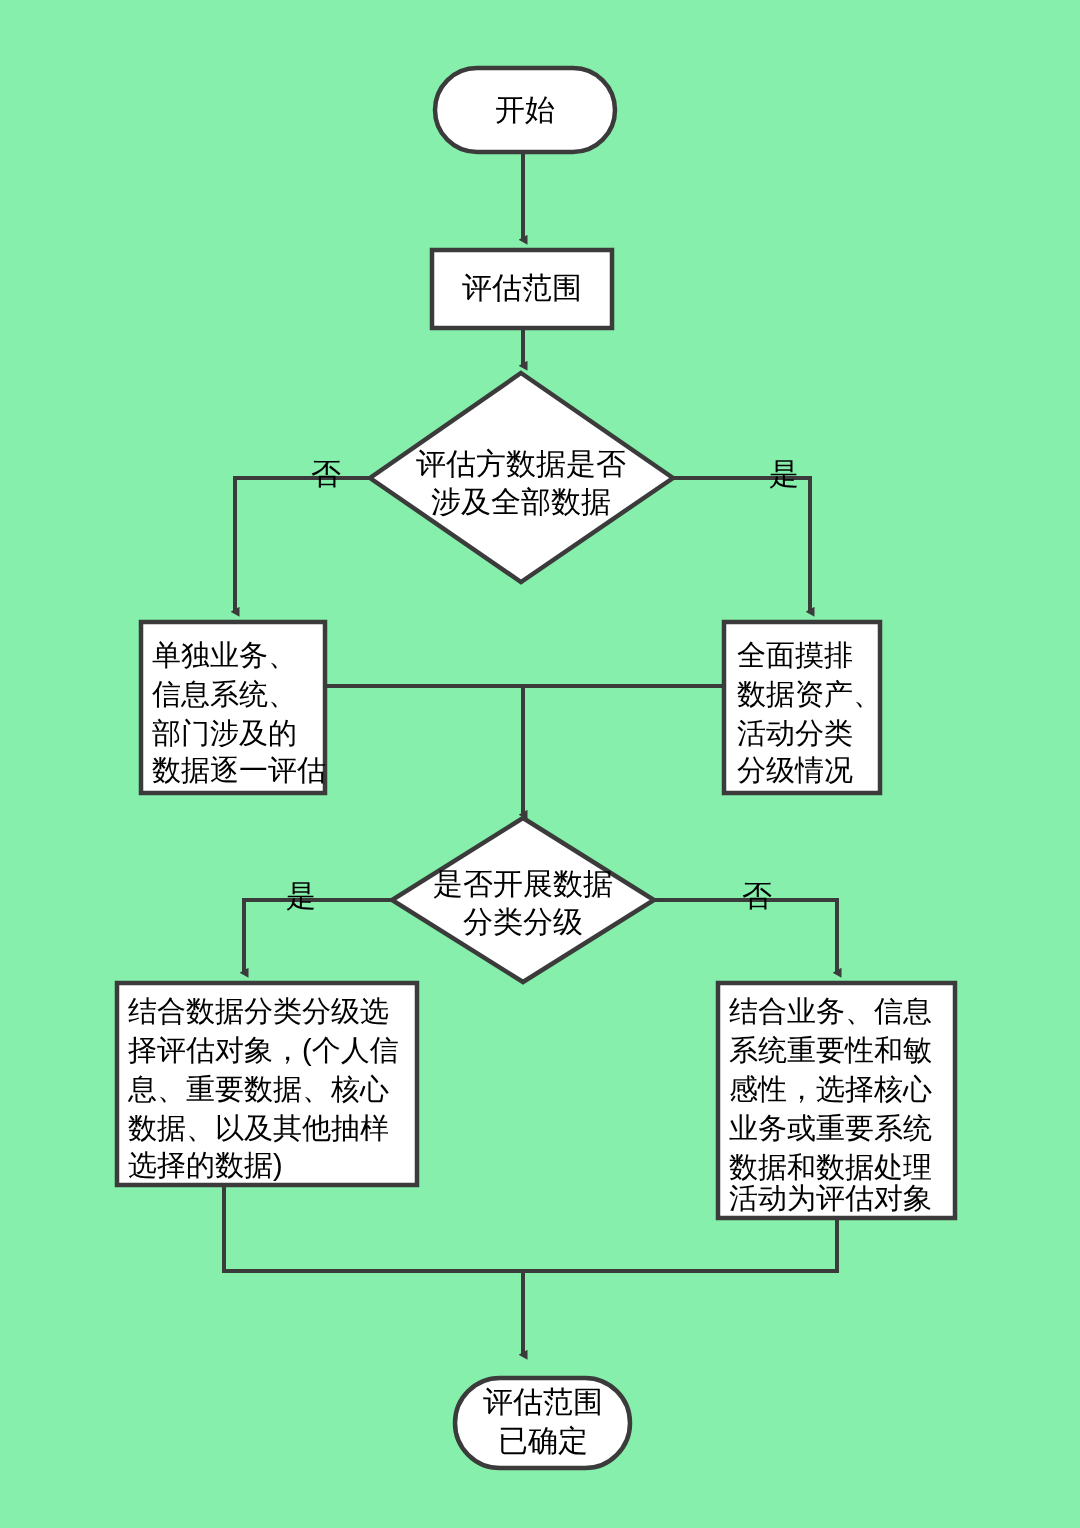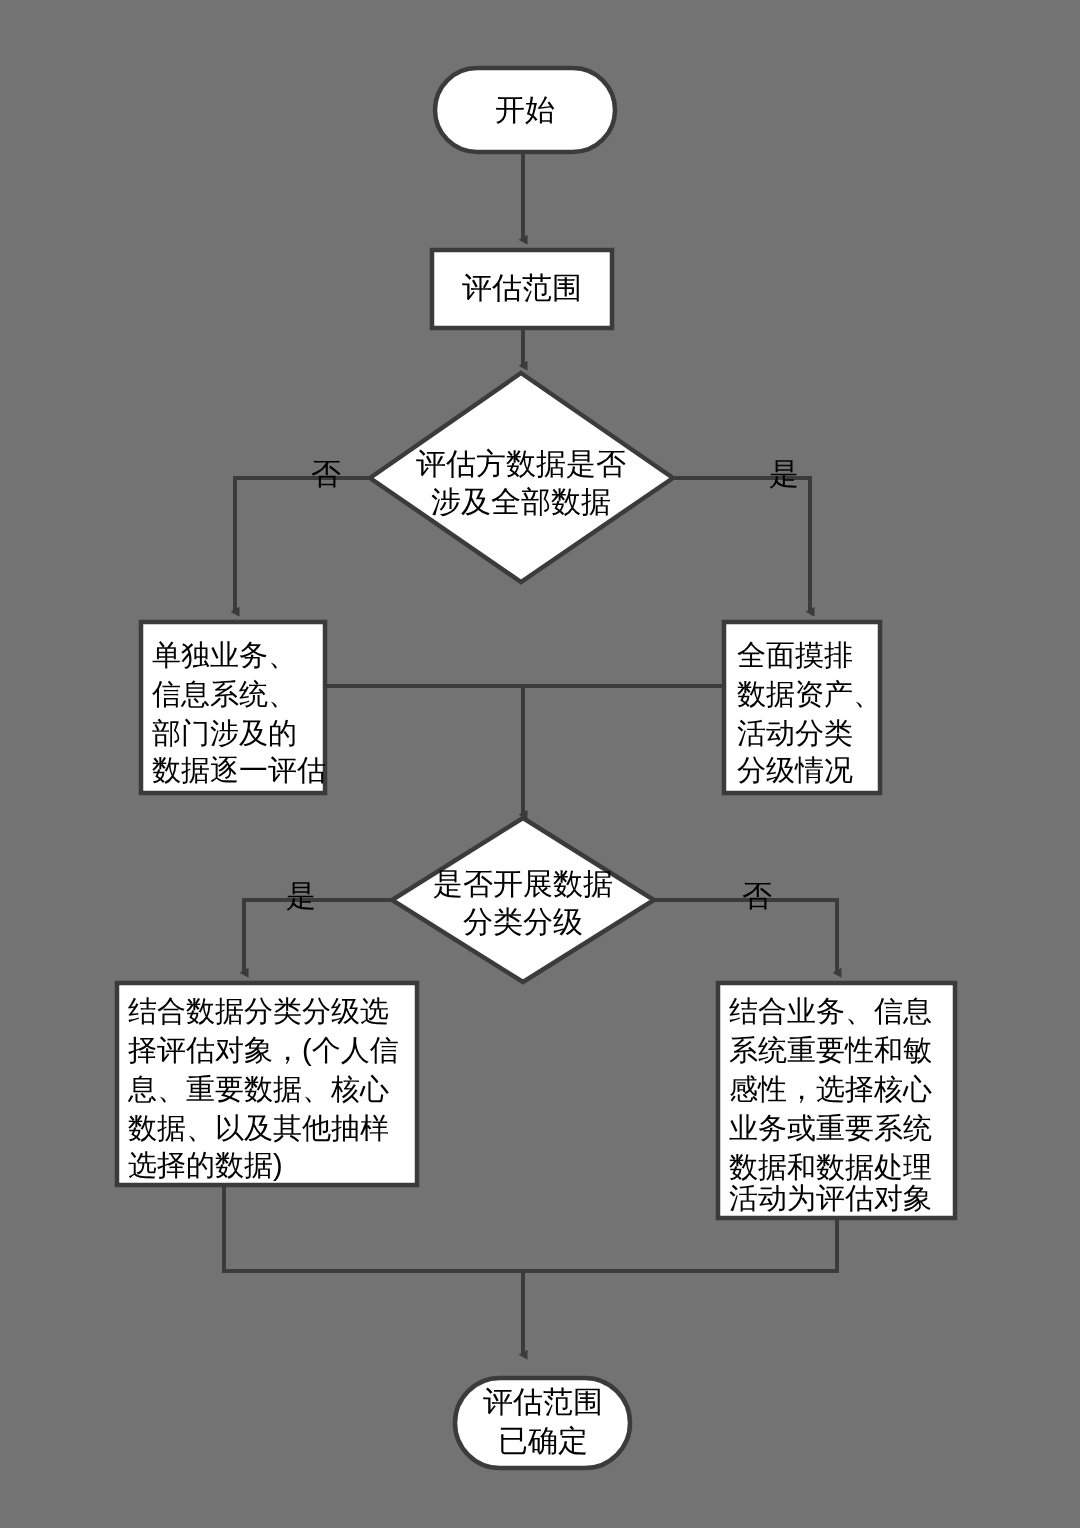--- a/index.html
+++ b/index.html
@@ -10,21 +10,21 @@
   body {
     width: 1080px;
     height: 1528px;
     font-family: "Liberation Sans", "DejaVu Sans", sans-serif;
     overflow: hidden;
   }
   #flowchart-root {
     position: relative;
     width: 1080px;
     height: 1528px;
-    background: #737373;
+    background: #86efac;
     text-align: right;
   }
   svg.fc {
     display: block;
     width: 1080px;
     height: 1528px;
   }
   .node-shape {
     fill: #ffffff;
     stroke: #3b3b3b;

